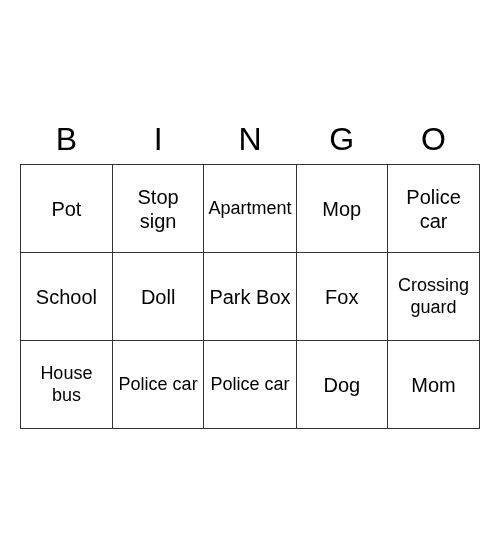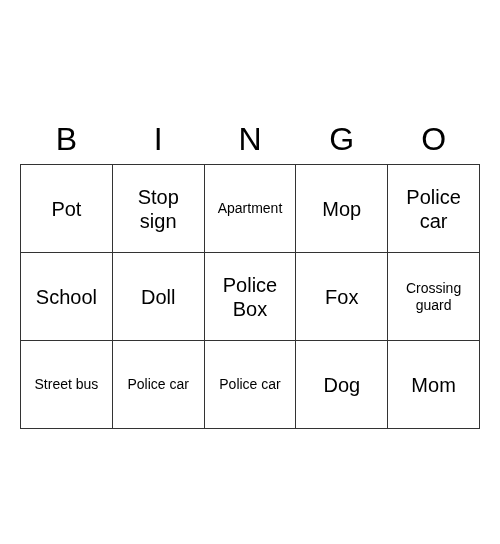--- a/index.html
+++ b/index.html
@@ -36,21 +36,21 @@
       width: 92px;
       height: 88px;
       text-align: center;
       vertical-align: middle;
       font-size: 20px;
       line-height: 1.2;
       padding: 4px;
     }
 
     .bingo-card td.small-text {
-      font-size: 14px;
+      font-size: 18px;
     }
 
     .bingo-card td.free {
       font-size: 20px;
       font-weight: bold;
       color: #000;
     }
   </style>
 </head>
 <body>
@@ -69,25 +69,25 @@
   <tr>
         <td>Pot</td>
         <td>Stop sign</td>
         <td class="small-text">Apartment</td>
         <td>Mop</td>
         <td>Police car</td>
       </tr>
       <tr>
         <td>School</td>
         <td>Doll</td>
-        <td>Police Box</td>
+        <td>Park Box</td>
         <td>Fox</td>
         <td class="small-text">Crossing guard</td>
       </tr>
       <tr>
-        <td class="small-text">Street bus</td>
+        <td class="small-text">House bus</td>
         <td class="small-text">Police car</td>
         <td class="small-text">Police car</td>
         <td>Dog</td>
         <td>Mom</td>
       </tr>
     </tbody>
 </table>
 
 </body></html>

